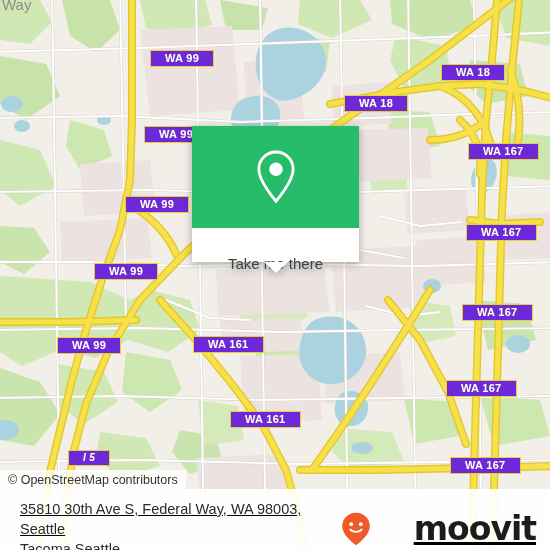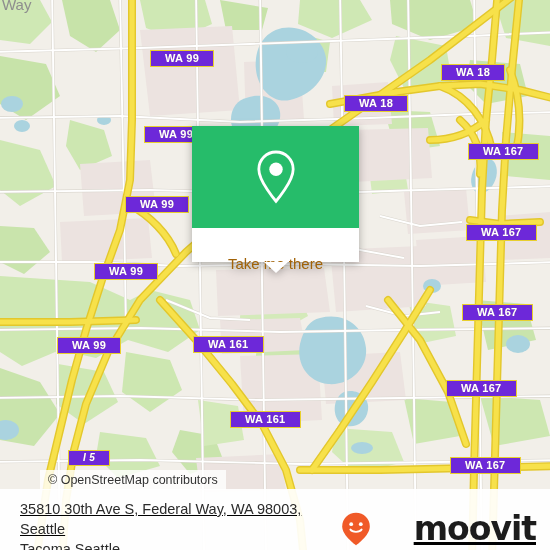--- a/index.html
+++ b/index.html
@@ -70,21 +70,21 @@
   }
   #popup-pin { width: 46px; height: 56px; }
   #popup-bottom {
     background: #ffffff;
     height: 34px;
     display: flex;
     align-items: center;
     justify-content: center;
   }
   #popup-cta {
-    color: #a16207;
+    color: #404040;
     font-size: 15px;
     font-family: "Liberation Sans", sans-serif;
     margin-top: 36px;
   }
   #popup-tail {
     position: absolute;
     left: 50%;
     margin-left: -12px;
     top: 136px;
     width: 0; height: 0;
@@ -99,21 +99,20 @@
     left: 0; top: 470px;
     height: 20px;
     padding: 0 8px 0 8px;
     display: flex;
     align-items: center;
     background: rgba(255,255,255,0.80);
     color: #333333;
     font-size: 12.5px;
     font-family: "Liberation Sans", sans-serif;
     white-space: nowrap;
-    margin-left: 40px;
   }
 
   
   #footer {
     position: absolute;
     left: 0; top: 489px;
     width: 550px; height: 79px;
     background: rgba(255,255,255,0.92);
     display: flex;
     align-items: center;

